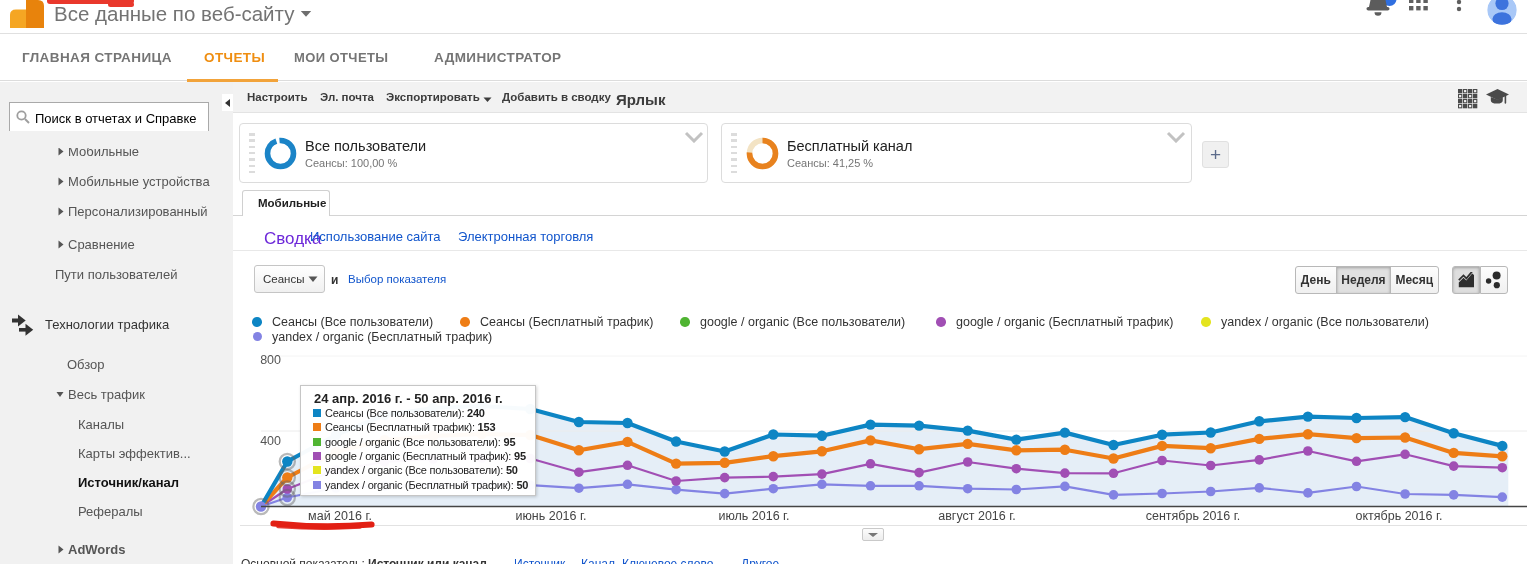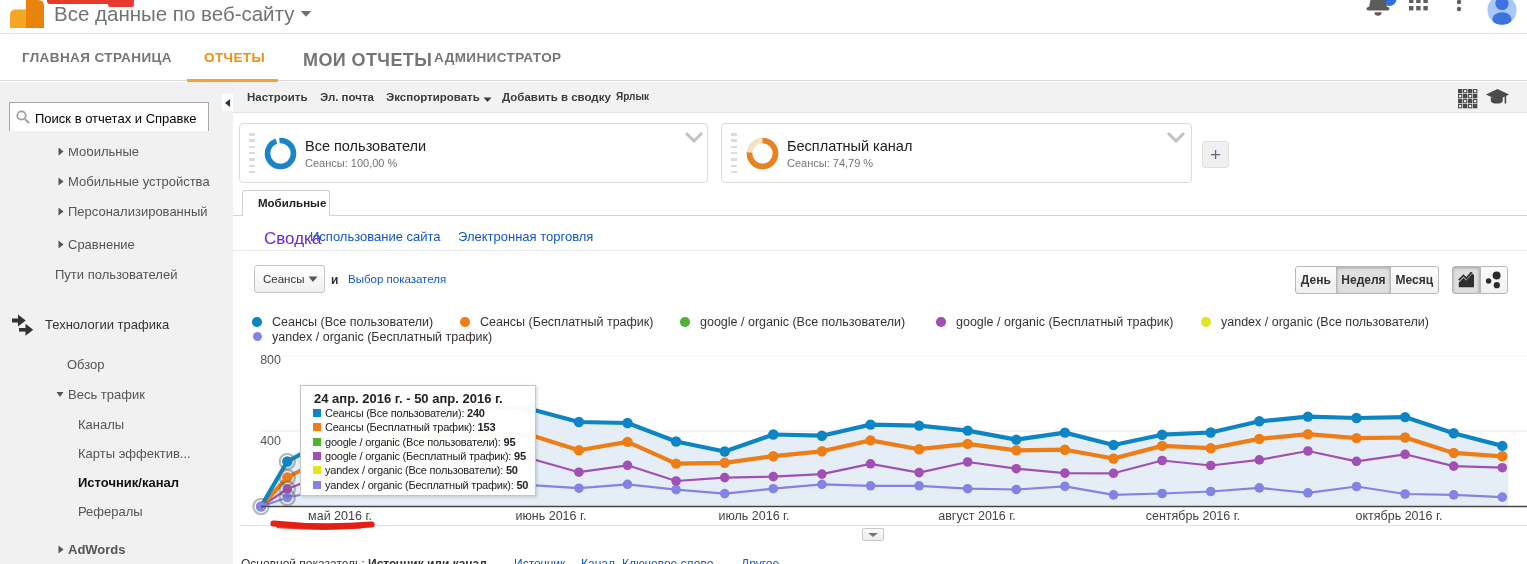--- a/index.html
+++ b/index.html
@@ -51,21 +51,21 @@
 <g clip-path="url(#avc)">
 <circle cx="15" cy="10" r="14.8" fill="#a9c8f7"></circle>
 <circle cx="15" cy="3.5" r="6.6" fill="#3d73dd"></circle>
 <ellipse cx="15" cy="19" rx="9.6" ry="6.8" fill="#3d73dd"></ellipse>
 </g>
       </svg>
 
 <div class="abs" style="left:0;top:35px;width:1527px;height:46px;background:#fff;border-bottom:1px solid #dcdcdc"></div>
 <div class="abs" style="left:22px;top:50px;font-size:13.5px;font-weight:bold;letter-spacing:0.4px;color:#757575">ГЛАВНАЯ СТРАНИЦА</div>
 <div class="abs" style="left:204px;top:50px;font-size:13.5px;font-weight:bold;letter-spacing:0.4px;color:#ef8e11">ОТЧЕТЫ</div>
-<div class="abs" style="left:303px;top:50px;font-size:18px;font-weight:bold;letter-spacing:0.4px;color:#757575">МОИ ОТЧЕТЫ</div>
+<div class="abs" style="left:294px;top:50px;font-size:13px;font-weight:bold;letter-spacing:0.4px;color:#757575">МОИ ОТЧЕТЫ</div>
 <div class="abs" style="left:434px;top:50px;font-size:13.5px;font-weight:bold;letter-spacing:0.4px;color:#757575">АДМИНИСТРАТОР</div>
 <div class="abs" style="left:187px;top:79px;width:91px;height:3px;background:#f2a33a"></div>
 
 <div class="abs" style="left:0;top:82px;width:233px;height:482px;background:#f1f1f1"></div>
 <div class="abs" style="left:9px;top:102px;width:200px;height:30px;background:#fff;border:1px solid #a9a9a9"></div>
 <svg class="abs" style="left:16px;top:110px" width="14" height="14" viewBox="0 0 14 14">
         <circle cx="5.5" cy="5.5" r="4.2" fill="none" stroke="#9e9e9e" stroke-width="1.8"></circle>
         <line x1="9" y1="9" x2="13" y2="13" stroke="#9e9e9e" stroke-width="2"></line>
       </svg>
 <div class="abs" style="left:35px;top:111px;font-size:13px;color:#000000">Поиск в отчетах и Справке</div>
@@ -96,21 +96,21 @@
       </svg><div class="abs" style="left:45px;top:317px;font-size:13px;color:#333;white-space:nowrap">Технологии трафика</div>
 
 <div class="abs" style="left:233px;top:82px;width:1294px;height:31px;background:#f2f2f2;border-bottom:1px solid #e3e3e3"></div>
 <div class="abs" style="left:247px;top:91px;font-size:11.5px;font-weight:bold;color:#3c3c3c">Настроить</div>
 <div class="abs" style="left:320px;top:91px;font-size:11.5px;font-weight:bold;color:#3c3c3c">Эл. почта</div>
 <div class="abs" style="left:386px;top:91px;font-size:11.5px;font-weight:bold;color:#3c3c3c">Экспортировать</div>
 <svg class="abs" style="left:483px;top:97px" width="9" height="6" viewBox="0 0 9 6">
         <path d="M0.5 0.5 L4.5 5 L8.5 0.5 Z" fill="#3c3c3c"></path>
       </svg>
 <div class="abs" style="left:502px;top:91px;font-size:11.5px;font-weight:bold;color:#3c3c3c">Добавить в сводку</div>
-<div class="abs" style="left:616px;top:91px;font-size:10px;font-weight:bold;color:#3c3c3c">Ярлык</div>
+<div class="abs" style="left:616px;top:91px;font-size:15px;font-weight:bold;color:#3c3c3c">Ярлык</div>
 
 <svg class="abs" style="left:1458px;top:89px" width="20" height="20" viewBox="0 0 20 20">
         <g fill="#4a4a4a">
 <rect x="0" y="0" width="4.3" height="4.3"></rect>
           <rect x="10" y="0" width="4.3" height="4.3"></rect>
 <rect x="5" y="5" width="4.3" height="4.3"></rect>
           <rect x="15" y="5" width="4.3" height="4.3"></rect>
 <rect x="0" y="10" width="4.3" height="4.3"></rect>
           <rect x="10" y="10" width="4.3" height="4.3"></rect>
 <rect x="5" y="15" width="4.3" height="4.3"></rect>
@@ -144,21 +144,21 @@
 <div class="abs" style="left:305px;top:138px;font-size:14.5px;color:#212121">Все пользователи</div>
 <div class="abs" style="left:305px;top:157px;font-size:11px;color:#757575">Сеансы: 100,00 %</div>
 <svg class="abs" style="left:684px;top:131px" width="20" height="12" viewBox="0 0 20 12">
         <path d="M2 2 L10 10 L18 2" fill="none" stroke="#c2c2c2" stroke-width="3"></path>
       </svg>
 <svg class="abs" style="left:746px;top:137px" width="33" height="33" viewBox="0 0 33 33">
 <circle cx="16.5" cy="16.5" r="13" fill="none" stroke="#f3e3c4" stroke-width="5.6"></circle>
 <circle cx="16.5" cy="16.5" r="13" fill="none" stroke="#e8821e" stroke-width="5.6" stroke-dasharray="62 20.9" transform="rotate(-90 16.5 16.5)"></circle>
 </svg>
 <div class="abs" style="left:787px;top:138px;font-size:14.5px;color:#212121">Бесплатный канал</div>
-<div class="abs" style="left:787px;top:157px;font-size:11px;color:#757575">Сеансы: 74,79 %</div>
+<div class="abs" style="left:787px;top:157px;font-size:11px;color:#757575">Сеансы: 41,25 %</div>
 <svg class="abs" style="left:1166px;top:131px" width="20" height="12" viewBox="0 0 20 12">
         <path d="M2 2 L10 10 L18 2" fill="none" stroke="#c2c2c2" stroke-width="3"></path>
       </svg>
 <div class="abs" style="left:1202px;top:141px;width:27px;height:27px;background:#f0f0f0;border:1px solid #e0e0e0;border-radius:3px;color:#5c6b8a;font-size:19px;text-align:center;line-height:25px">+</div>
 
 <div class="abs" style="left:233px;top:215px;width:1294px;height:1px;background:#d4d4d4"></div>
 <div class="abs" style="left:242px;top:190px;width:88px;height:26px;background:#fff;border:1px solid #d0d0d0;border-bottom:none;border-radius:3px 3px 0 0"></div>
 <div class="abs" style="left:258px;top:197px;font-size:11.5px;font-weight:bold;color:#222">Мобильные</div>
 <div class="abs" style="left:264px;top:229px;font-size:17px;color:#6d28d9">Сводка</div>
 <div class="abs" style="left:310px;top:229px;font-size:13px;color:#1155cc">Использование сайта</div>

